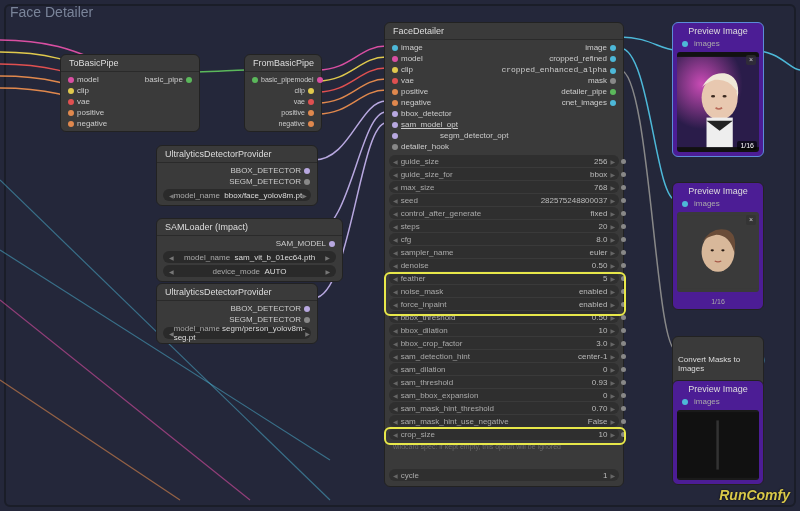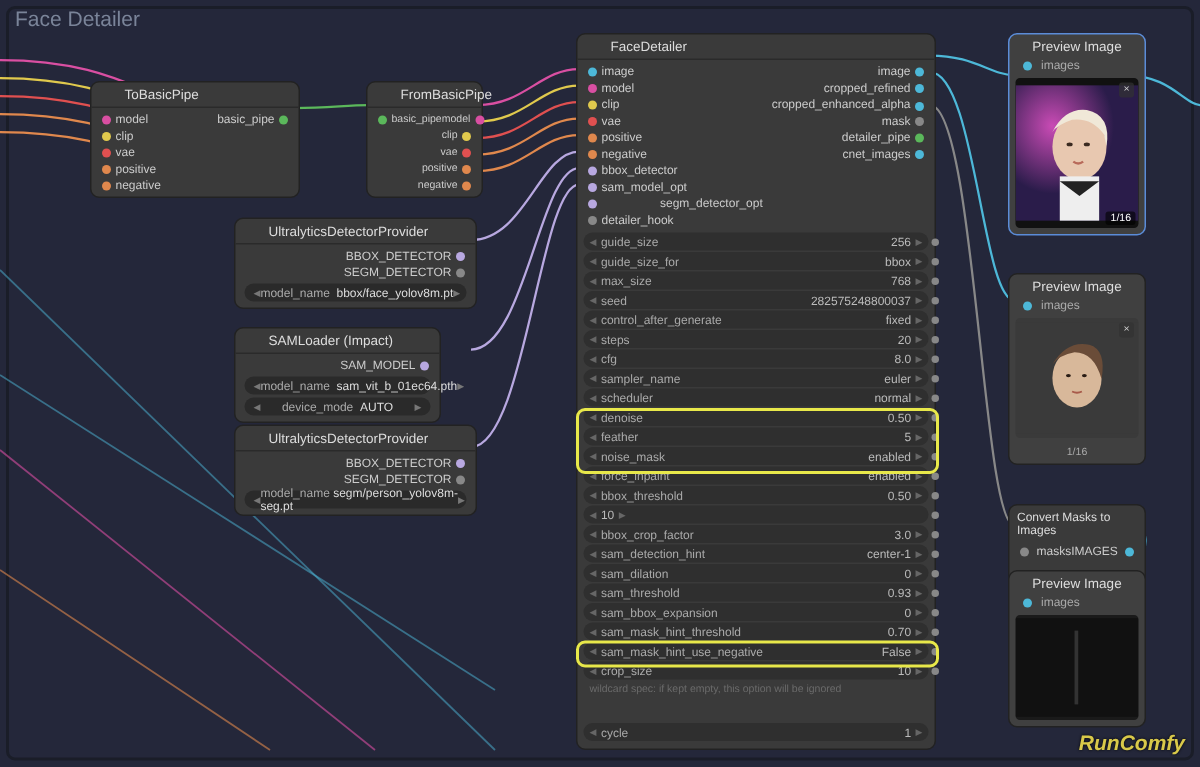--- a/index.html
+++ b/index.html
@@ -36,21 +36,21 @@
   }
   .node {
     position: absolute;
     background: #3a3a3a;
     border: 1px solid #222;
     border-radius: 6px;
     z-index: 2;
     font-size: 8px;
   }
   .node-header {
-    padding: 3px 22px;
+    padding: 3px 8px;
     font-size: 9px;
     color: #ddd;
     border-bottom: 1px solid #2a2a2a;
   }
   .node-body { padding: 2px 4px; }
   .port-row {
     display: flex;
     align-items: center;
     height: 11px;
     position: relative;
@@ -102,21 +102,21 @@
   .param-row .port-dot { position:absolute; right:-7px; width:5px; height:5px; border-radius:50%; background:#888; }
   .highlight-box {
     position: absolute;
     border: 2px solid #e8e84a;
     border-radius: 6px;
     z-index: 4;
     pointer-events: none;
   }
   .preview-node {
     position: absolute;
-    background: #404040;
+    background: #4c1d95;
     border: 1px solid #222;
     border-radius: 6px;
     z-index: 2;
   }
   .preview-header {
     font-size: 9px;
     padding: 3px 6px;
     color: #ddd;
     text-align: center;
   }
@@ -289,21 +289,21 @@
         <span class="dot c-gray"></span>
       </div>
     <div class="pill">
         <span class="arr">◀</span>
         <span><span>model_name</span>&nbsp;&nbsp;<span style="color:#ddd">bbox/face_yolov8m.pt</span></span>
         <span class="arr">▶</span>
       </div>
   </div>
 </div>
 
-<div class="node" style="left:156px; top:218px; width:138px;">
+<div class="node" style="left:156px; top:218px; width:187px;">
   <div class="node-header">SAMLoader (Impact)</div>
   <div class="node-body">
     <div class="port-row right">
         <span>SAM_MODEL</span>
         <span class="dot c-lav"></span>
       </div>
     <div class="pill">
         <span class="arr">◀</span>
         <span><span>model_name</span>&nbsp;&nbsp;<span style="color:#ddd">sam_vit_b_01ec64.pth</span></span>
         <span class="arr">▶</span>
@@ -357,21 +357,21 @@
           <span style="display: flex; align-items: center;">
             <span>cropped_refined</span>
             <span class="dot c-cyan"></span>
           </span>
         </div>
         <div class="port-row split">
           <span style="display: flex; align-items: center;">
             <span class="dot c-yellow"></span>
             <span>clip</span>
           </span>
-          <span style="display: flex; align-items: flex-end;">
+          <span style="display: flex; align-items: flex-end; font-family: Liberation Mono, monospace;">
             <span>cropped_enhanced_alpha</span>
             <span class="dot c-cyan"></span>
           </span>
         </div>
         <div class="port-row split">
           <span style="display: flex; align-items: center;">
             <span class="dot c-red"></span>
             <span>vae</span>
           </span>
           <span style="display: flex; align-items: center;">
@@ -400,21 +400,21 @@
           </span>
         </div>
         <div class="port-row split">
           <span style="display: flex; align-items: center;">
             <span class="dot c-lav"></span>
             <span>bbox_detector</span>
           </span>
           <span style="display: flex; align-items: center;"></span>
         </div>
         <div class="port-row split">
-          <span style="display: flex; align-items: center;">
+          <span style="display: flex; align-items: center; text-decoration: underline;">
             <span class="dot c-lav"></span>
             <span>sam_model_opt</span>
           </span>
           <span style="display: flex; align-items: center;"></span>
         </div>
         <div class="port-row split">
           <span style="display: flex; align-items: center; gap: 39px;">
             <span class="dot c-lav"></span>
             <span>segm_detector_opt</span>
           </span>
@@ -480,27 +480,20 @@
         </div>
         <div class="param-row">
           <span class="tri-l">◀</span>
           <span class="pl">sampler_name</span>
           <span class="pv">euler</span>
           <span class="tri-r">▶</span>
           <span class="port-dot"></span>
         </div>
         <div class="param-row">
           <span class="tri-l">◀</span>
-          <span class="pl">scheduler</span>
-          <span class="pv">normal</span>
-          <span class="tri-r">▶</span>
-          <span class="port-dot"></span>
-        </div>
-        <div class="param-row">
-          <span class="tri-l">◀</span>
           <span class="pl">denoise</span>
           <span class="pv">0.50</span>
           <span class="tri-r">▶</span>
           <span class="port-dot"></span>
         </div>
         <div class="param-row">
           <span class="tri-l">◀</span>
           <span class="pl">feather</span>
           <span class="pv">5</span>
           <span class="tri-r">▶</span>
@@ -522,20 +515,21 @@
         </div>
         <div class="param-row">
           <span class="tri-l">◀</span>
           <span class="pl">bbox_threshold</span>
           <span class="pv">0.50</span>
           <span class="tri-r">▶</span>
           <span class="port-dot"></span>
         </div>
         <div class="param-row">
           <span class="tri-l">◀</span>
+          <span class="pl">bbox_dilation</span>
           <span class="pv">10</span>
           <span class="tri-r">▶</span>
           <span class="port-dot"></span>
         </div>
         <div class="param-row">
           <span class="tri-l">◀</span>
           <span class="pl">bbox_crop_factor</span>
           <span class="pv">3.0</span>
           <span class="tri-r">▶</span>
           <span class="port-dot"></span>
@@ -647,21 +641,21 @@
       <ellipse cx="43" cy="43" rx="2" ry="1.3" fill="#2a1c14"></ellipse>
       <ellipse cx="56" cy="43" rx="2" ry="1.3" fill="#2a1c14"></ellipse>
       <path d="M 46 56 Q 50 58 54 56" stroke="#a85a4a" stroke-width="1.5" fill="none"></path>
     </svg>
     <div class="close-x">×</div>
   </div>
   <div style="text-align:center; font-size:7px; color:#aaa; padding:2px 0 4px">1/16</div>
 </div>
 
 <div class="convert-node" style="left:672px; top:336px; width:92px;">
-  <div style="padding:3px 5px;font-size:8px;color:#ddd">Convert Masks to Images</div>
+  <div style="padding:18px 5px;font-size:8px;color:#ddd">Convert Masks to Images</div>
   <div style="display:flex;justify-content:space-between;padding:2px 4px 16px">
     <span style="display:flex;align-items:center;gap:2px">
         <span class="dot c-gray"></span>
         <span>masks</span>
       </span>
     <span style="display:flex;align-items:center;gap:2px">
         <span>IMAGES</span>
         <span class="dot c-cyan"></span>
       </span>
   </div>

